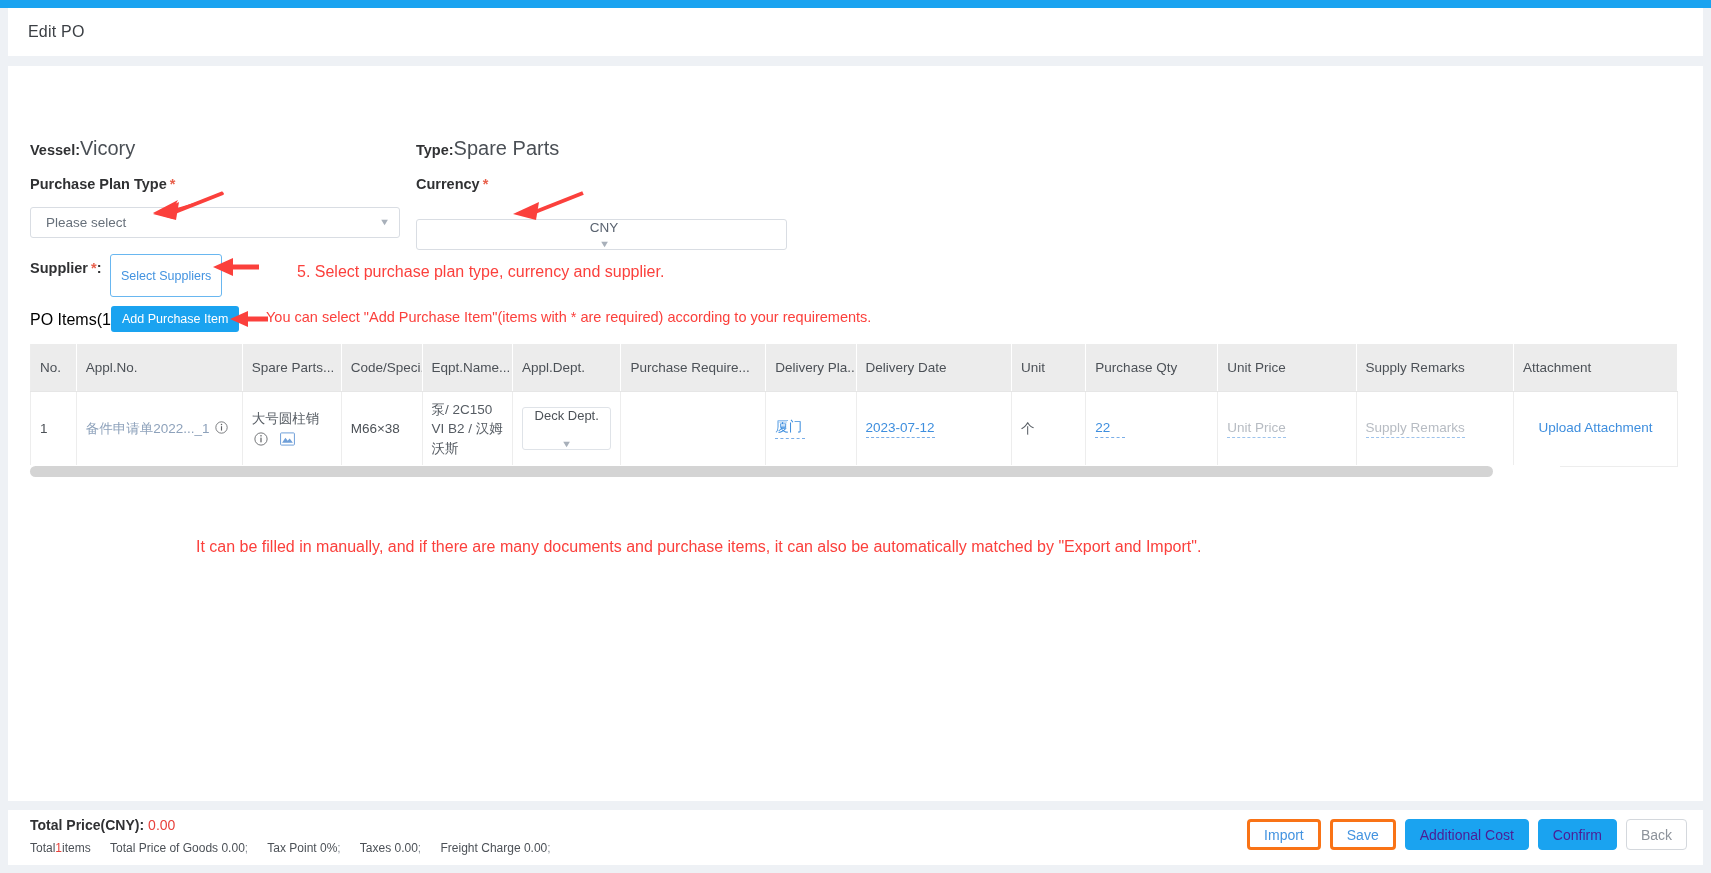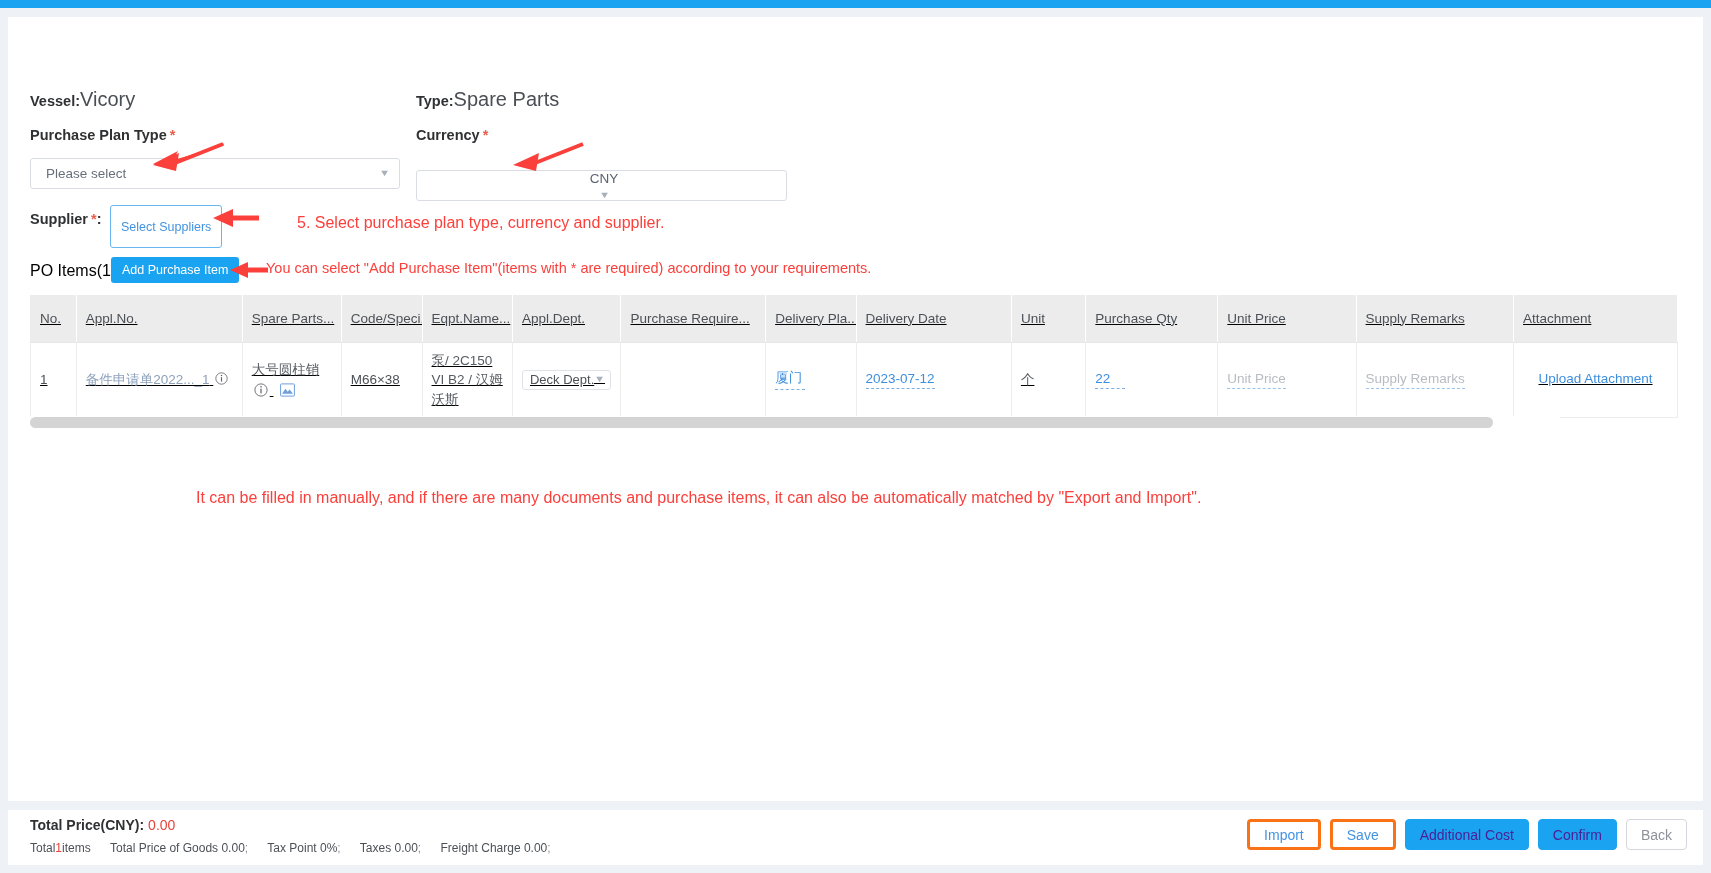--- a/index.html
+++ b/index.html
@@ -141,21 +141,20 @@
   .table-wrap {
     position: absolute;
     top: 278px; left: 22px;
     width: 1530px;
   }
   .tbl {
     border-collapse: collapse;
     table-layout: fixed;
     width: 1648px;
     font-size: 13.5px;
-    text-decoration: underline;
   }
   .tbl th {
     background: #ececec;
     color: #4c5157;
     font-weight: normal;
     text-align: left;
     padding: 9px 9px;
     height: 47px;
     border-right: 1px solid #ffffff;
     border-bottom: 1px solid #e6e6e6;
@@ -204,29 +203,30 @@
     display: inline-block;
     min-width: 30px;
     cursor: text;
   }
   .editable.ph { color: #b7bcc3; border-bottom-color: #9dc3ec; }
   .val-blue { color: #3e8ede; }
 
   .mini-select {
     border: 1px solid #dfe3e8;
     border-radius: 3px;
-    height: 20px;
+    height: 43px;
     display: flex;
     align-items: center;
     justify-content: space-between;
     padding: 0 7px;
     font-size: 13px;
     color: #4c5157;
     background: #fff;
     cursor: pointer;
+    flex-direction: column;
   }
 
   .upload-link {
     color: #3e8ede;
     text-align: center;
     line-height: 1.25;
     cursor: pointer;
     display: block;
   }
 
@@ -292,20 +292,23 @@
   .btn-solid-blue { background: #1aa3f0; border: 1px solid #1aa3f0; color: #4c1d95; }
   .btn-ghost-gray { background: #fff; border: 1px solid #d4d8dd; color: #8d939b; }
 </style>
 </head>
 <body>
 
 <div class="top-accent"></div>
 
 <div class="window">
 
+  <div class="titlebar">
+    <span class="title">Edit PO</span>
+  </div>
 
   <div class="body-area">
 
     <div class="form-region">
 
       <div class="row-vessel">
         <span class="lbl-bold">Vessel:</span><span class="lbl-norm">Vicory</span>
       </div>
 
       <div class="row-type">

